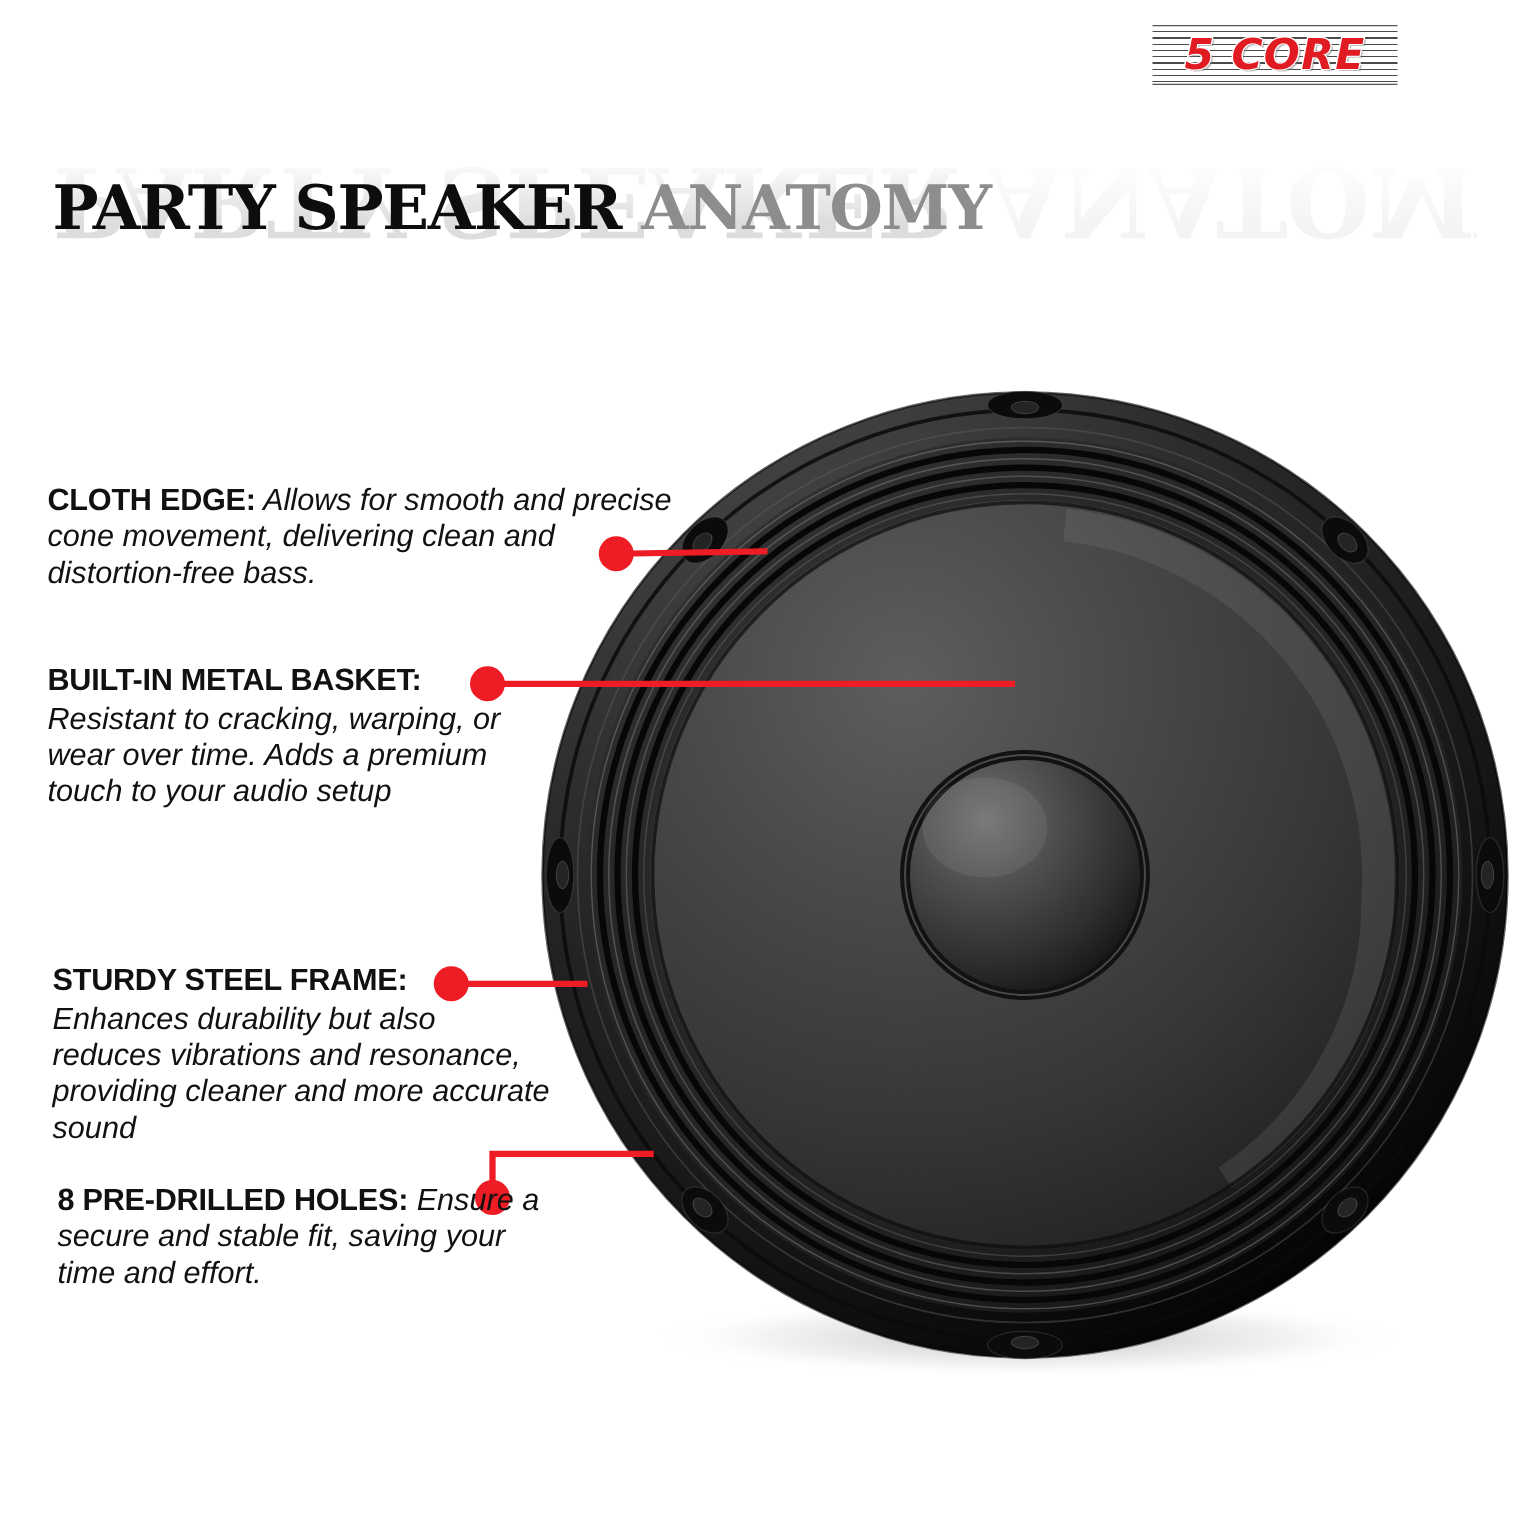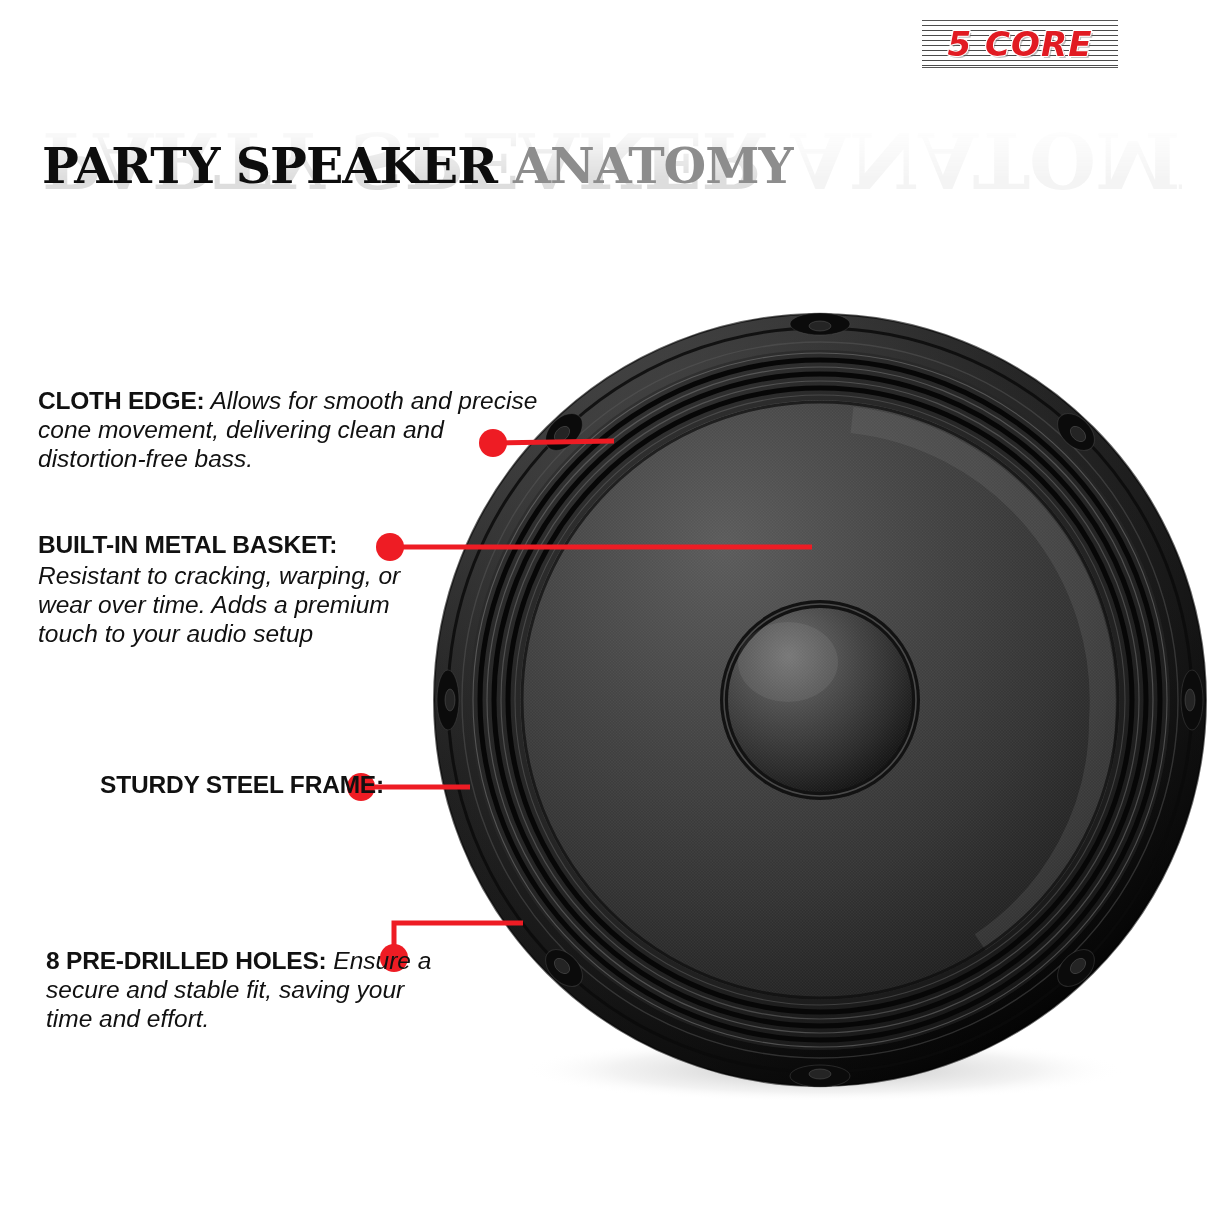--- a/index.html
+++ b/index.html
@@ -103,21 +103,21 @@
   }
   .callout .c-label {
     font-style: normal;
     font-weight: bold;
     letter-spacing: -0.2px;
   }
   .callout.stacked .c-label { display: block; margin-bottom: 2px; }
 
   #callout-cloth   { left: 38px;  top: 386px;  width: 520px; }
   #callout-basket  { left: 38px;  top: 530px;  width: 400px; }
-  #callout-frame   { left: 42px;  top: 770px;  width: 400px; text-align: center; }
+  #callout-frame   { left: 42px;  top: 770px;  width: 400px; }
   #callout-holes   { left: 46px;  top: 946px;  width: 400px; }
 
   #leaders { position: absolute; left: 0; top: 0; width: 1214px; height: 1214px; pointer-events: none; }
 </style>
 </head>
 <body>
 
 <div id="page">
 
   <div id="brand-logo">
@@ -254,20 +254,20 @@
 
   <div class="callout stacked" id="callout-basket">
     <p class="c-text"><span class="c-label">BUILT-IN METAL BASKET:</span><span>Resistant to cracking, warping, or wear over time. Adds a premium touch to your audio setup</span></p>
   </div>
 
   <div class="callout" id="callout-cloth">
     <p class="c-text"><span class="c-label">CLOTH EDGE:</span> <span>Allows for smooth and precise cone movement, delivering clean and distortion-free bass.</span></p>
   </div>
 
   <div class="callout stacked" id="callout-frame">
-    <p class="c-text"><span class="c-label">STURDY STEEL FRAME:</span></p>
+    <p class="c-text"><span class="c-label">STURDY STEEL FRAME:</span><span>Enhances durability but also reduces vibrations and resonance, providing cleaner and more accurate sound</span></p>
   </div>
 
   <div class="callout" id="callout-holes">
     <p class="c-text"><span class="c-label">8 PRE-DRILLED HOLES:</span> <span>Ensure a secure and stable fit, saving your time and effort.</span></p>
   </div>
 
 </div>
 
 </body></html>

